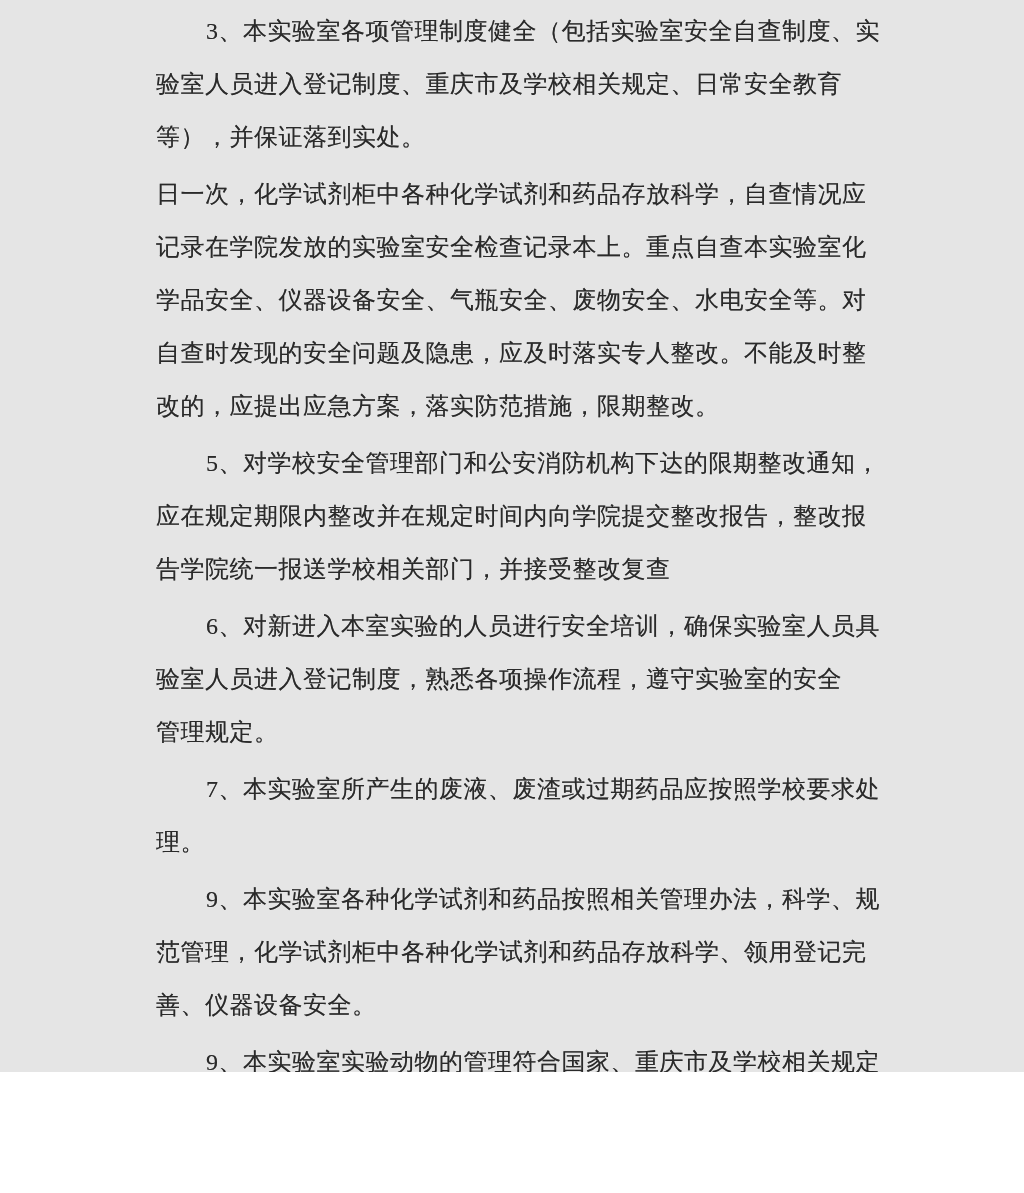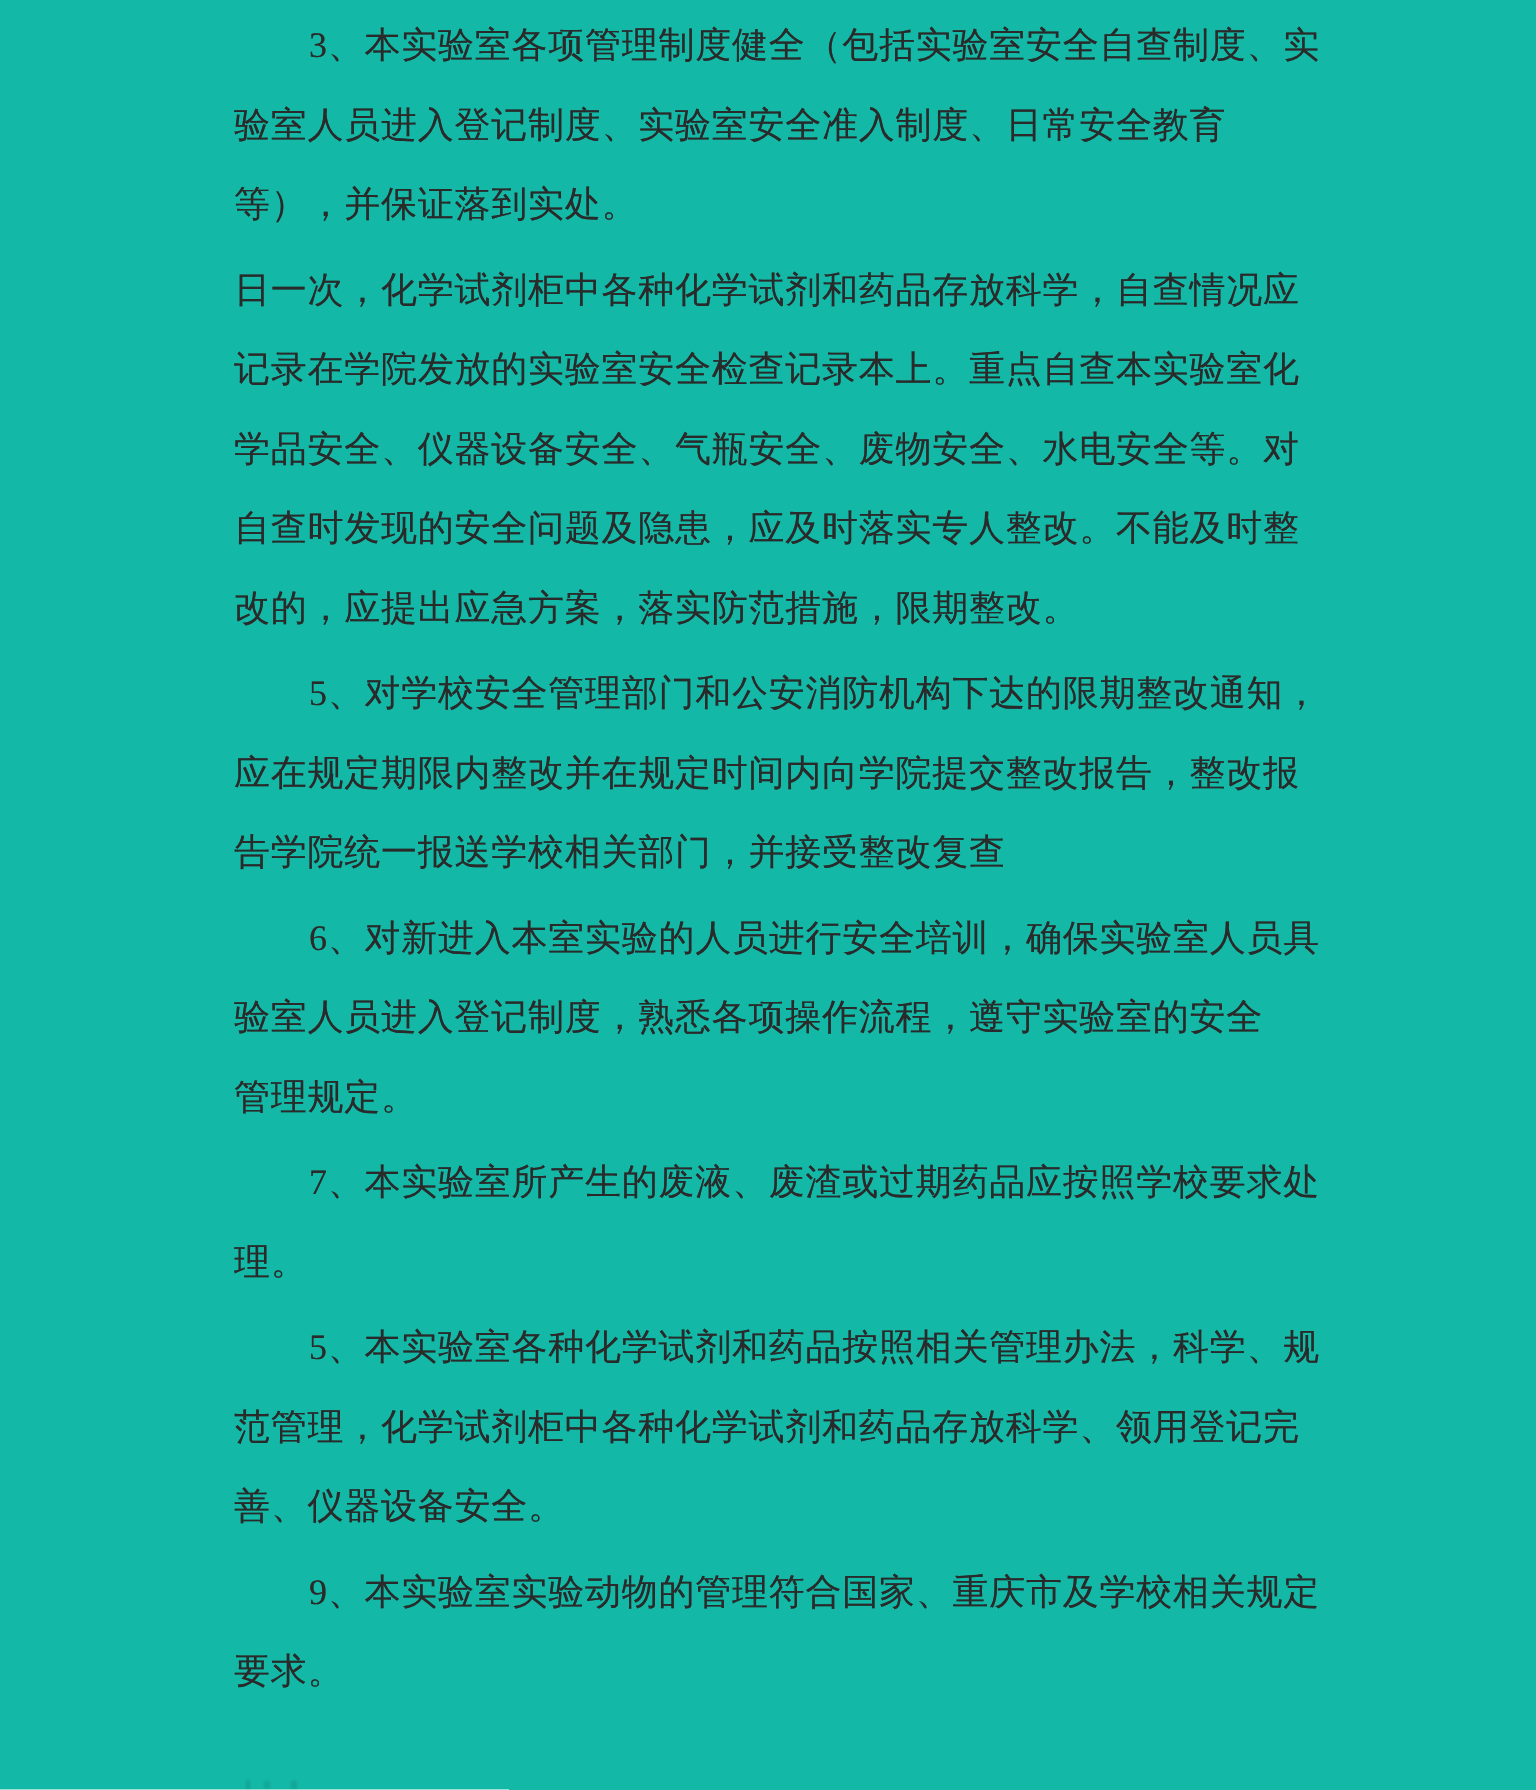--- a/index.html
+++ b/index.html
@@ -3,22 +3,22 @@
 <meta charset="utf-8">
 <style>
   html, body {
     margin: 0;
     padding: 0;
     background: #ffffff;
   }
   .page {
     position: relative;
     width: 1024px;
-    height: 1193px;
-    background: #14b8a6;
+    height: 1072px;
+    background: #e5e5e5;
     overflow: hidden;
     font-family: "Liberation Serif", "DejaVu Serif", serif;
   }
   .text-block {
     position: absolute;
     left: 156px;
     top: 0;
     width: 740px;
     padding-top: 5px;
     color: #2a2a2a;
@@ -54,21 +54,21 @@
   }
 </style>
 </head>
 <body>
 
 <div class="page">
   <div class="text-block">
 
     <section class="para">
       <div class="line first">3、本实验室各项管理制度健全（包括实验室安全自查制度、实</div>
-      <div class="line">验室人员进入登记制度、实验室安全准入制度、日常安全教育</div>
+      <div class="line">验室人员进入登记制度、重庆市及学校相关规定、日常安全教育</div>
       <div class="line">等），并保证落到实处。</div>
     </section>
 
     <section class="para">
       <div class="line">日一次，化学试剂柜中各种化学试剂和药品存放科学，自查情况应</div>
       <div class="line">记录在学院发放的实验室安全检查记录本上。重点自查本实验室化</div>
       <div class="line">学品安全、仪器设备安全、气瓶安全、废物安全、水电安全等。对</div>
       <div class="line">自查时发现的安全问题及隐患，应及时落实专人整改。不能及时整</div>
       <div class="line">改的，应提出应急方案，落实防范措施，限期整改。</div>
     </section>
@@ -84,21 +84,21 @@
       <div class="line">验室人员进入登记制度，熟悉各项操作流程，遵守实验室的安全</div>
       <div class="line">管理规定。</div>
     </section>
 
     <section class="para">
       <div class="line first">7、本实验室所产生的废液、废渣或过期药品应按照学校要求处</div>
       <div class="line">理。</div>
     </section>
 
     <section class="para">
-      <div class="line first">5、本实验室各种化学试剂和药品按照相关管理办法，科学、规</div>
+      <div class="line first">9、本实验室各种化学试剂和药品按照相关管理办法，科学、规</div>
       <div class="line">范管理，化学试剂柜中各种化学试剂和药品存放科学、领用登记完</div>
       <div class="line">善、仪器设备安全。</div>
     </section>
 
     <section class="para">
       <div class="line first">9、本实验室实验动物的管理符合国家、重庆市及学校相关规定</div>
       <div class="line">要求。</div>
     </section>
 
   </div>

